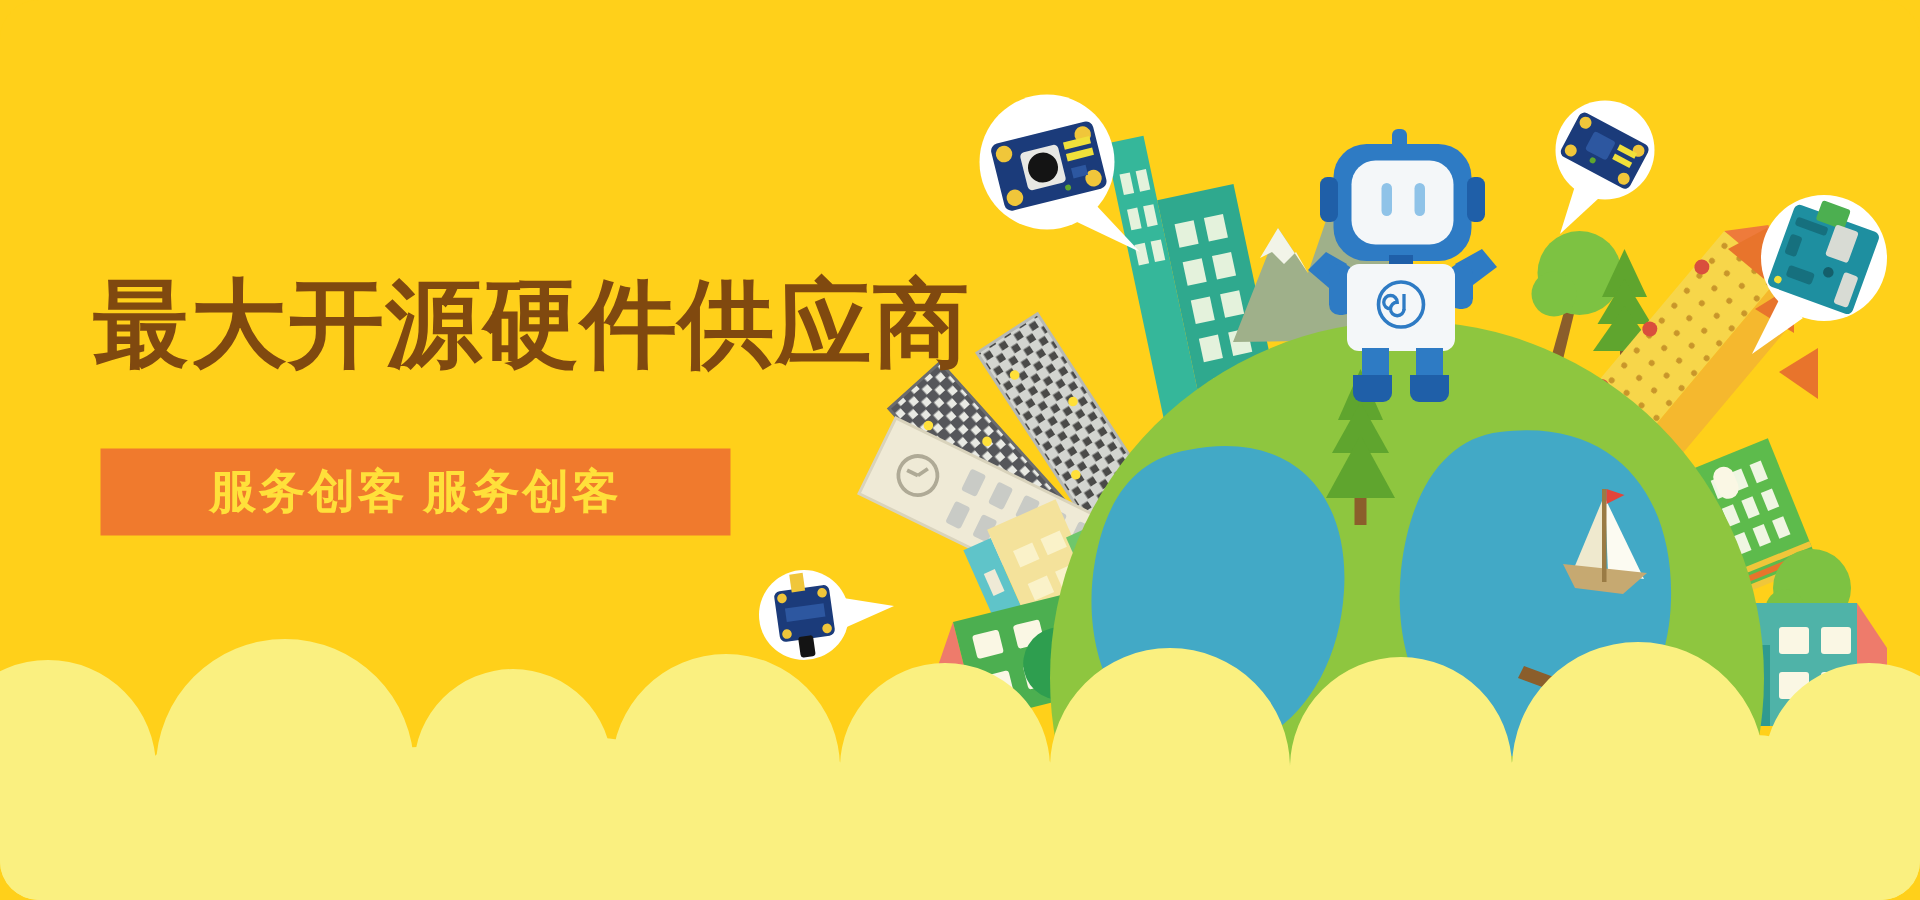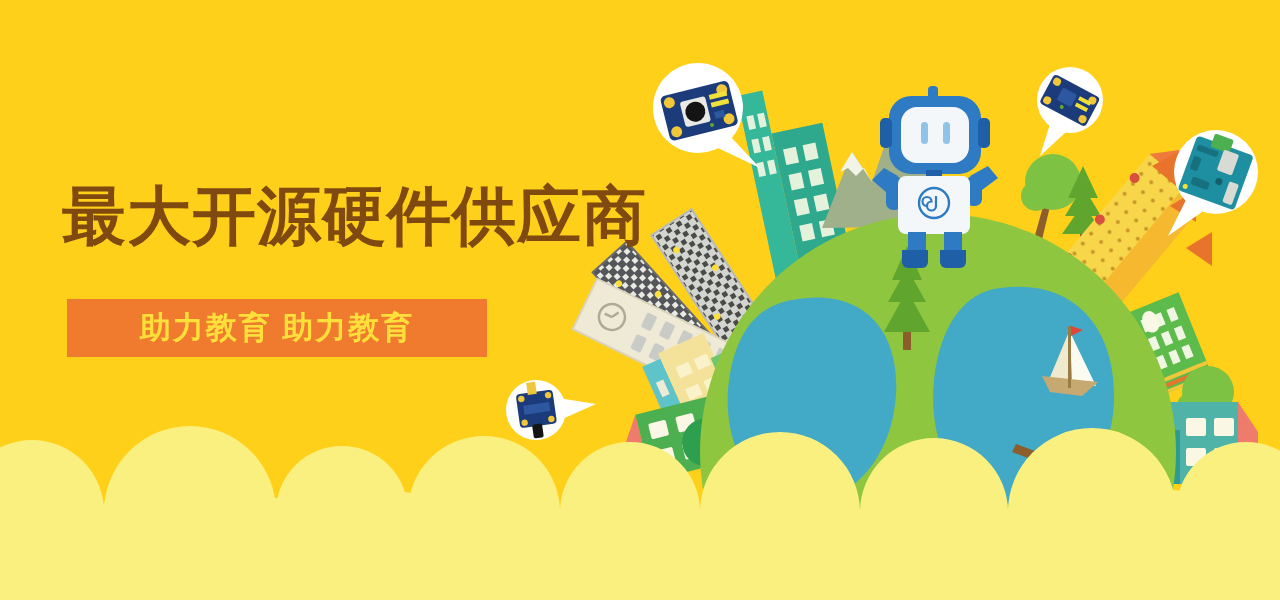--- a/index.html
+++ b/index.html
@@ -5,20 +5,21 @@
 <style>
   html,body{margin:0;padding:0;}
   body{
     width:1280px;height:600px;overflow:hidden;
     font-family:"Liberation Sans","DejaVu Sans",sans-serif;
     background:#FFD01A;
   }
   #banner{
     position:relative;width:1280px;height:600px;overflow:hidden;
     background:#FFD01A;
+    border-radius:26px;
   }
   
   #art{position:absolute;inset:0;width:1280px;height:600px;display:block;}
   
   #copy{
     position:absolute;left:62px;top:180px;width:600px;height:190px;
     z-index:40;
   }
   #headline{
     margin:0;
@@ -406,17 +407,17 @@
                  A56 56 0 0 1 1316 556
                  L1316 600 Z" fill="#FAF080"></path>
       </g>
 
     </g>
   </svg>
 
   <div id="copy">
     <h1 id="headline">最大开源硬件供应商</h1>
     <div id="tagline-band">
-      <span id="tagline">助力教育  助力教育</span>
+      <span id="tagline">服务创客  服务创客</span>
     </div>
   </div>
 
 </div>
 
 </body></html>

